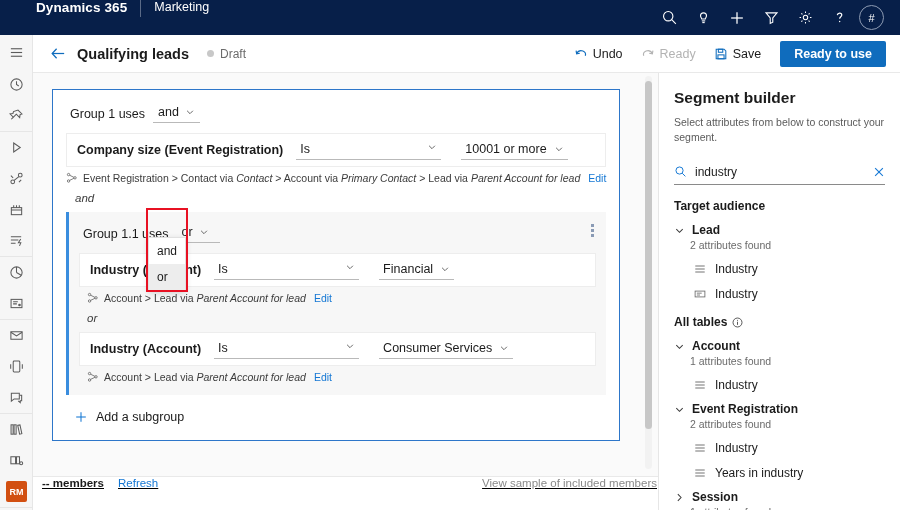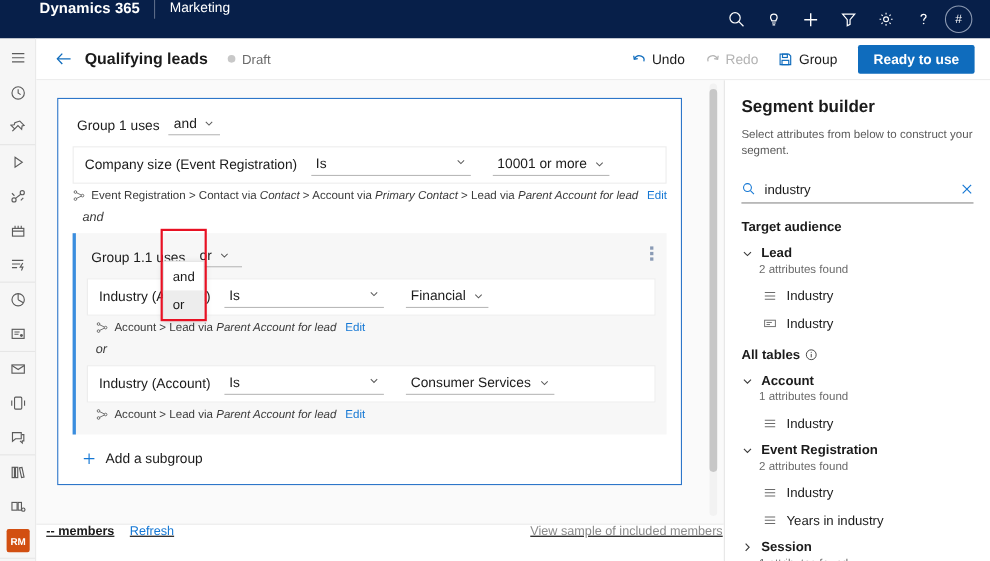--- a/index.html
+++ b/index.html
@@ -115,21 +115,21 @@
     border-bottom: 1px solid #b9b9b9; padding: 1px 5px 3px 5px;
     margin-left: 8px; min-width: 44px; cursor: pointer;
     font-size: 12.5px; color: #1b1b1b;
   }
   .chev { color: #5b5b5b; display: flex; }
 
   .cond-row {
     margin: 0 13px; border: 1px solid #ededed; background: #fff;
     height: 34px; display: flex; align-items: center; padding-left: 10px;
   }
-  .cond-attr { font-size: 12.5px; font-weight: normal; color: #1b1b1b; }
+  .cond-attr { font-size: 12.5px; font-weight: bold; color: #1b1b1b; }
   .cond-op {
     margin-left: 13px; width: 145px; display: flex; align-items: flex-start;
     justify-content: space-between; border-bottom: 1px solid #b9b9b9;
     padding: 1px 4px 3px 4px; font-size: 12.5px; color: #1b1b1b; cursor: pointer;
   }
   .cond-val {
     margin-left: 20px; display: flex; align-items: center; gap: 7px;
     border-bottom: 1px solid #b9b9b9; padding: 1px 4px 3px 4px;
     font-size: 12.5px; color: #1b1b1b; cursor: pointer;
   }
@@ -432,32 +432,32 @@
       <span>Undo</span>
     </button>
 
     <button class="cmd-btn disabled">
       <span class="ic">
         <svg width="14" height="14" viewBox="0 0 16 16" fill="none" stroke="currentColor" stroke-width="1.3">
           <path d="M13 7.5C11.5 4.8 8.5 3.6 5.8 4.6 3.5 5.5 2.4 7.9 3.1 10"></path>
           <path d="M13.6 4.2L13 7.8l-3.6-.7"></path>
         </svg>
       </span>
-      <span>Redo</span>
+      <span>Ready</span>
     </button>
 
     <button class="cmd-btn">
       <span class="ic">
         <svg width="14" height="14" viewBox="0 0 16 16" fill="none" stroke="currentColor" stroke-width="1.2">
           <path d="M2.5 2.5h9l2 2v9h-11z"></path>
             <rect x="5" y="2.5" width="5" height="3.5"></rect>
           <rect x="4.5" y="9" width="7" height="4.5"></rect>
         </svg>
       </span>
-      <span>Group</span>
+      <span>Save</span>
     </button>
 
     <button class="ready-btn">Ready to use</button>
   </div>
 
   <div class="canvas">
     <div class="group-card">
 
       <div class="group-head">
         <span class="group-label">Group 1 uses</span>

